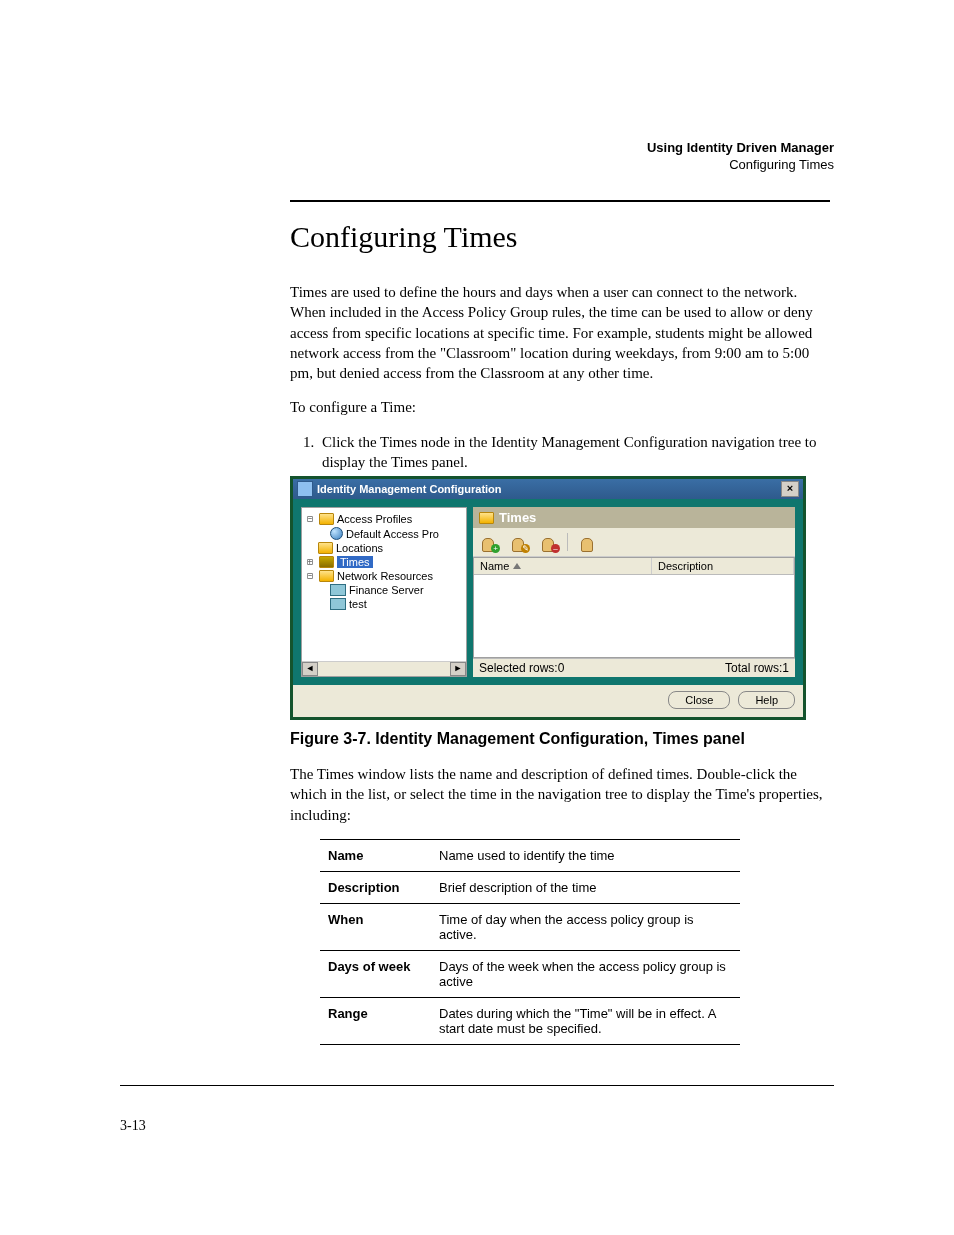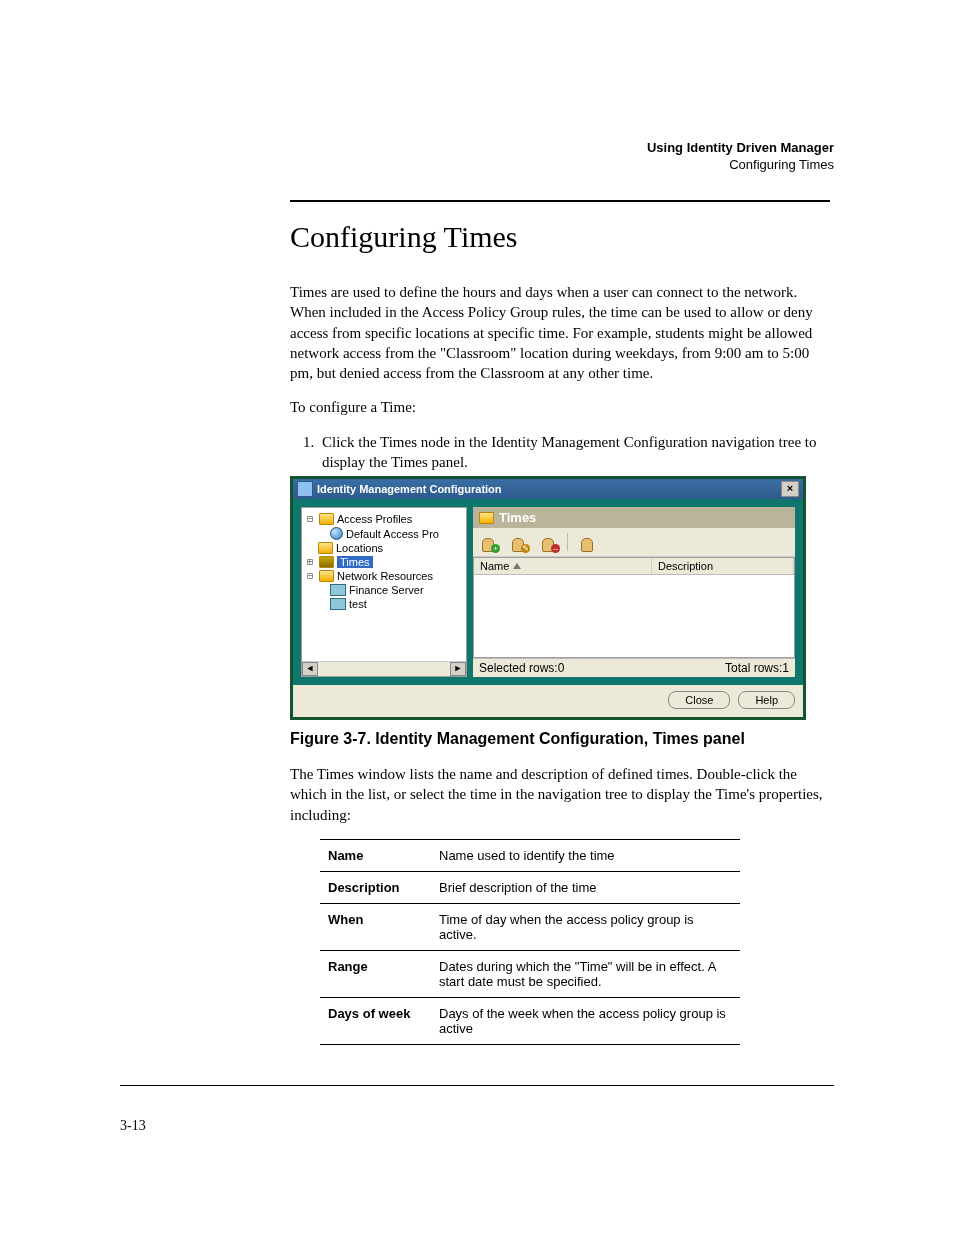--- a/index.html
+++ b/index.html
@@ -362,26 +362,26 @@
           </tr>
       <tr>
             <td class="k">Description</td>
             <td>Brief description of the time</td>
           </tr>
       <tr>
             <td class="k">When</td>
             <td>Time of day when the access policy group is active.</td>
           </tr>
       <tr>
+            <td class="k">Days of week</td>
+            <td>Days of the week when the access policy group is active</td>
+          </tr>
+      <tr>
             <td class="k">Range</td>
             <td>Dates during which the "Time" will be in effect. A start date must be specified.</td>
-          </tr>
-      <tr>
-            <td class="k">Days of week</td>
-            <td>Days of the week when the access policy group is active</td>
           </tr>
     </tbody>
       </table>
   </div>
 
   <div class="rule-bottom"></div>
   <div class="pagenum">3-13</div>
 </div>
 
 </body></html>

